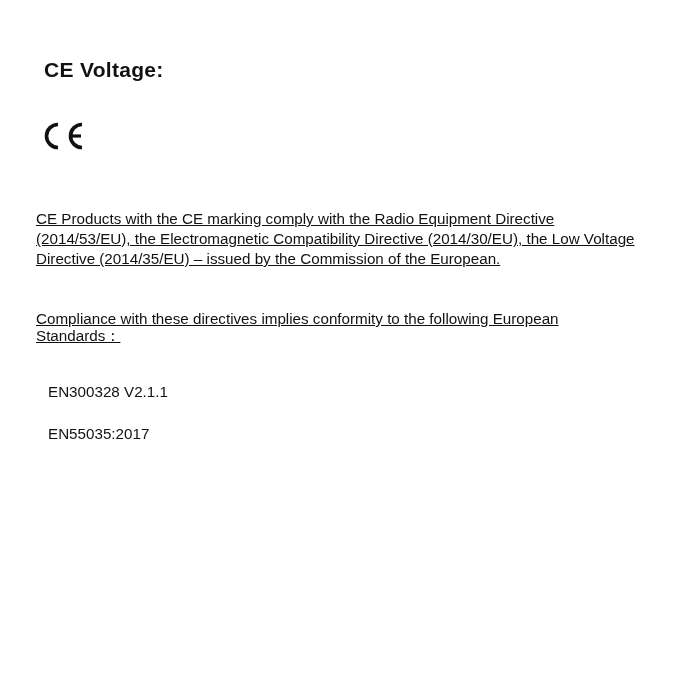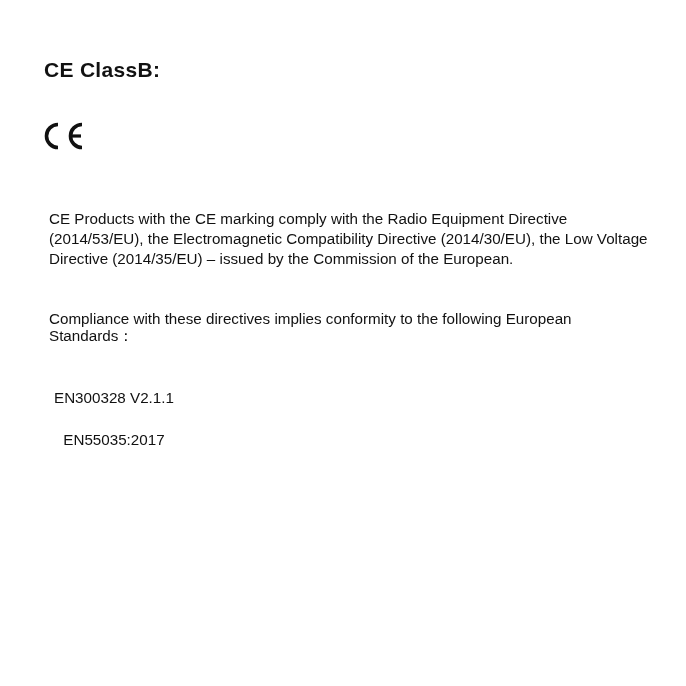--- a/index.html
+++ b/index.html
@@ -26,47 +26,47 @@
     }
     .ce-mark {
       position: absolute;
       left: 44px;
       top: 121px;
       width: 42px;
       height: 30px;
     }
     .para {
       position: absolute;
-      left: 49px;
+      left: 36px;
       width: 600px;
       font-size: 15.2px;
       line-height: 20px;
       margin: 0;
+      text-decoration: underline;
     }
     .p1 { top: 209px; }
     .p2 { top: 310px; line-height: 17px; }
     .standards {
       position: absolute;
       left: 44px;
       top: 378px;
-      margin: 10px;
+      margin: 4px;
       padding: 0;
       list-style: none;
-      text-align: center;
     }
     .standards li {
       font-size: 15.2px;
       height: 41.6px;
       line-height: 20px;
     }
   </style>
 </head>
 <body>
 
-<h1 class="page-title">CE ClassB:</h1>
+<h1 class="page-title">CE Voltage:</h1>
 
 <svg class="ce-mark" viewBox="0 0 42 30">
   <path d="M14 3.5 A11.5 11.5 0 1 0 14 26.5" fill="none" stroke="#111" stroke-width="3.6"></path>
   <path d="M38 3.5 A11.5 11.5 0 1 0 38 26.5" fill="none" stroke="#111" stroke-width="3.6"></path>
   <line x1="27.5" y1="15" x2="37" y2="15" stroke="#111" stroke-width="3.2"></line>
 </svg>
 
 <p class="para p1">CE Products with the CE marking comply with the Radio Equipment Directive (2014/53/EU), the Electromagnetic Compatibility Directive (2014/30/EU), the Low Voltage Directive (2014/35/EU) – issued by the Commission of the European.</p>
 <p class="para p2">Compliance with these directives implies conformity to the following European Standards：</p>
 

